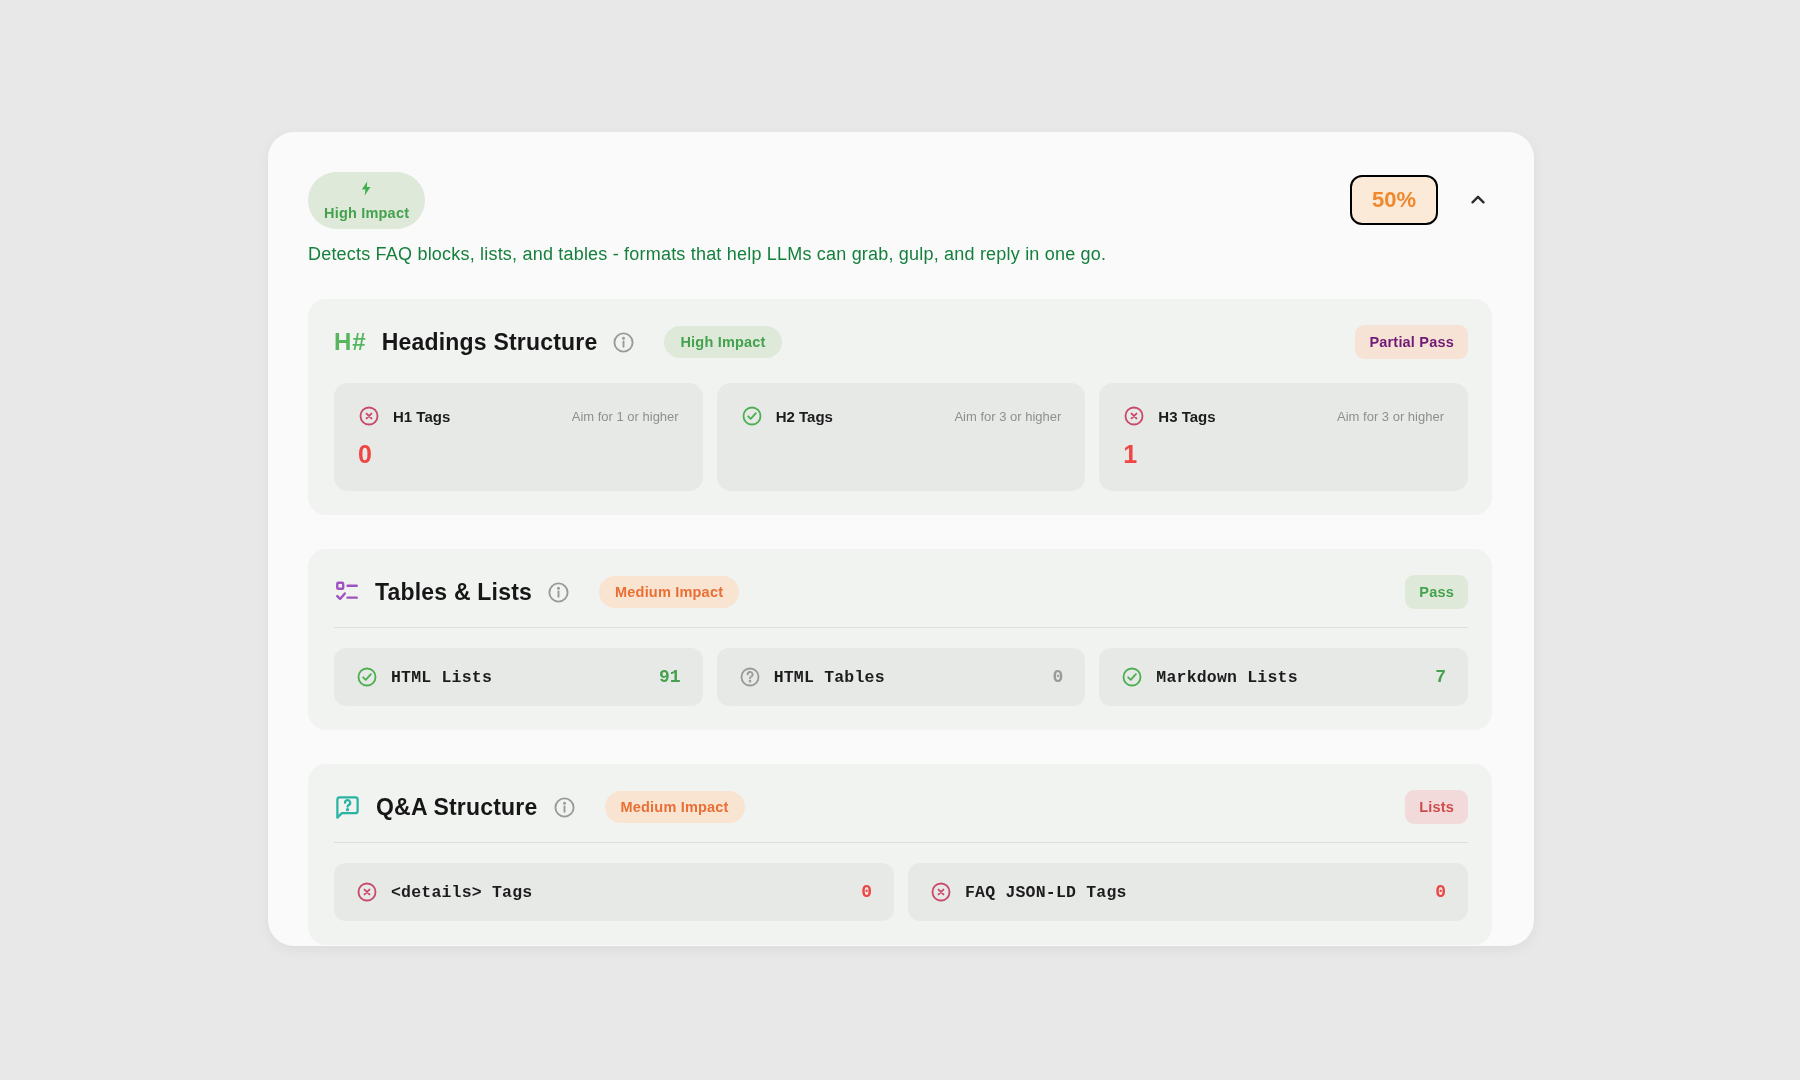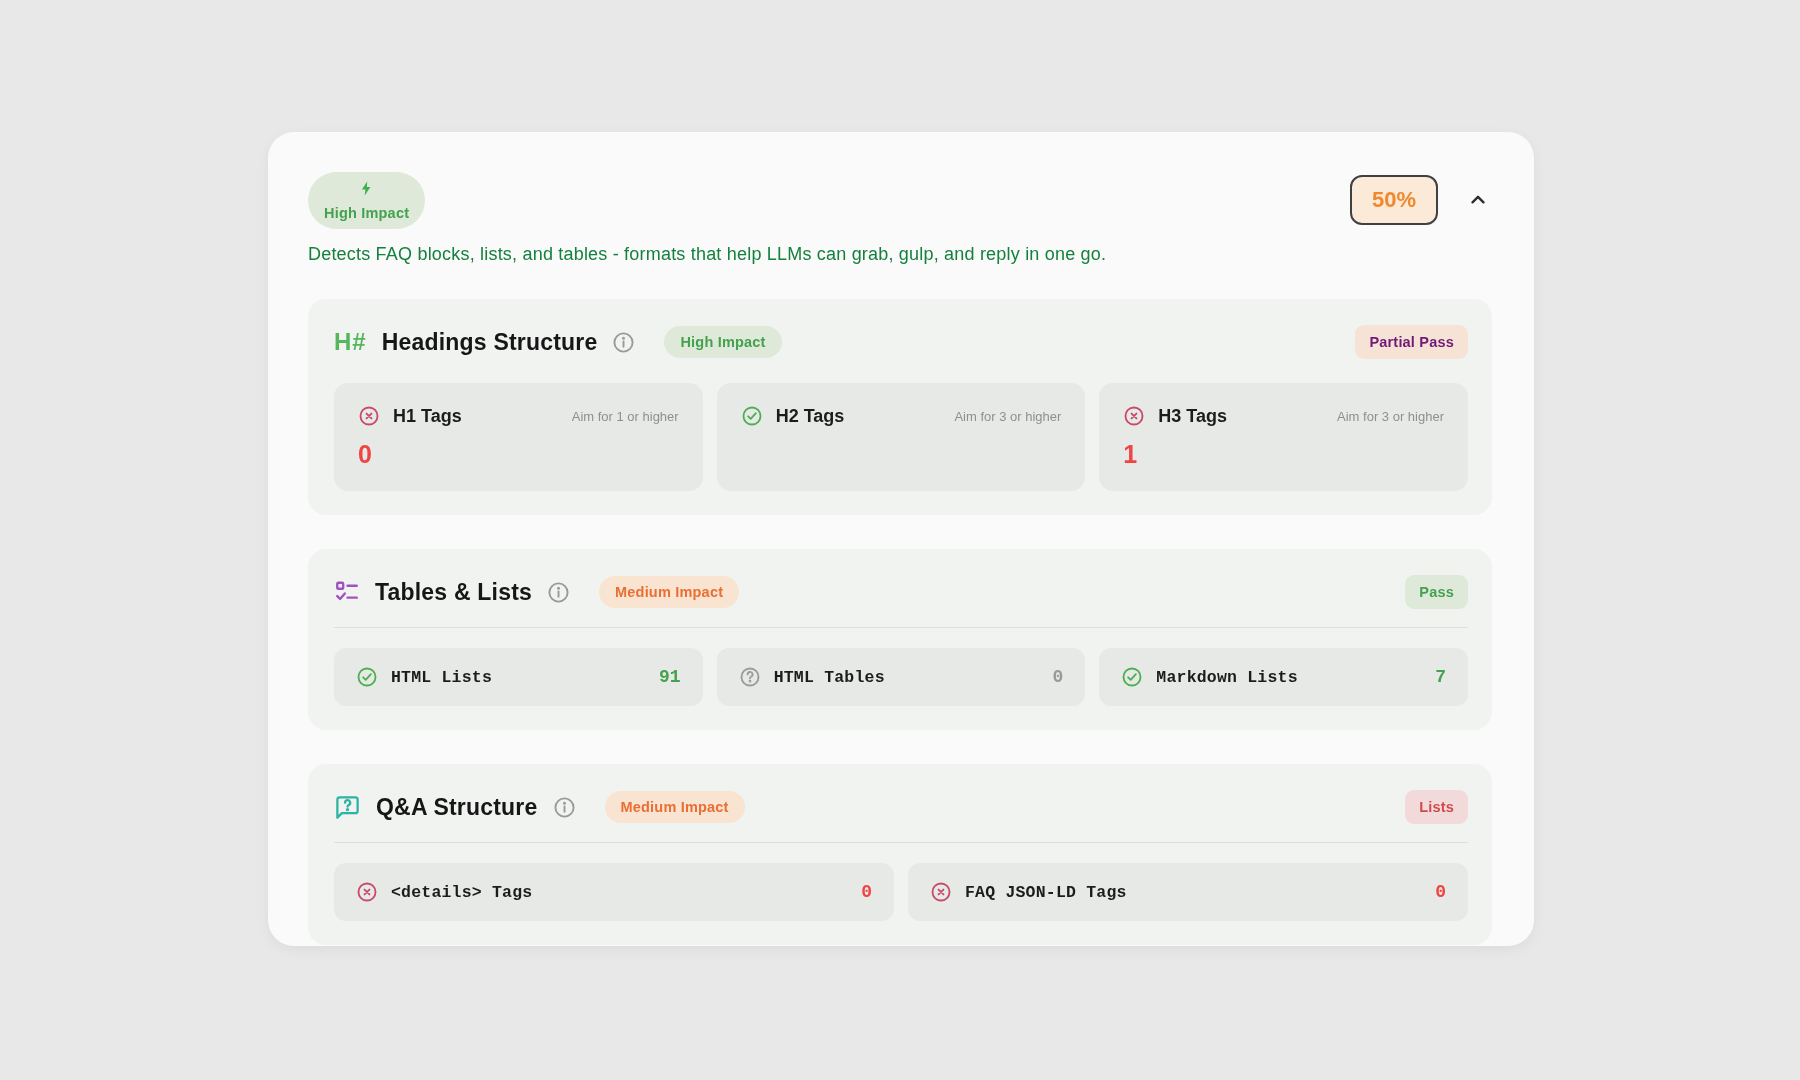--- a/index.html
+++ b/index.html
@@ -23,21 +23,21 @@
   .top-row { display:flex; align-items:center; justify-content:space-between; height:56px; }
   .pill {
     display:inline-flex; align-items:center; gap:8px;
     border-radius:999px; padding:8px 16px;
     font-size:14.5px; font-weight:700; letter-spacing:.2px;flex-direction:column;
   }
   .pill.green { background:#dfe9da; color:#44a24e; }
   .pill.orange { background:#f9e4d2; color:#e96f34; }
   .top-right { display:flex; align-items:center; gap:26px; }
   .score-badge {
-    background:#fbead7; border:2px solid #404040; color:#f0882e;
+    background:#fbead7; border:2px solid #000000; color:#f0882e;
     font-size:22px; font-weight:700;
     border-radius:12px; padding:12px 20px; line-height:1;
   }
   .chevron-btn { display:flex; align-items:center; justify-content:center; width:28px; height:28px; cursor:pointer; background:none; border:none; }
   .description { margin-top:16px; font-size:18px; color:#15803d; letter-spacing:.2px; }
   
   .section {
     background:#f1f3f1;
     border-radius:18px;
     padding:26px 24px 24px 26px;
@@ -54,21 +54,21 @@
     font-size:14.5px; font-weight:700; letter-spacing:.2px;
   }
   .status-badge.partial { background:#f6e3d5; color:#701a75; }
   .status-badge.pass { background:#dfe9da; color:#44a24e; }
   .status-badge.fail { background:#f3dada; color:#cf4b4b; }
   .divider { border:none; border-top:1px solid #dcdfdc; margin-top:18px; }
   
   .stat-grid { display:grid; grid-template-columns:repeat(3,1fr); gap:14px; margin-top:24px; }
   .stat-card { background:#e7e9e7; border-radius:14px; padding:22px 24px; height:108px; }
   .stat-top { display:flex; align-items:center; gap:13px; }
-  .stat-label { font-size:18px; font-weight:700; color:#1c1c1c; }
+  .stat-label { font-size:15px; font-weight:700; color:#1c1c1c; }
   .stat-aim { margin-left:auto; font-size:13px; color:#8f8f8f; }
   .stat-value { margin-top:15px; font-size:25px; font-weight:700; line-height:1; }
   
   .row-grid { display:grid; gap:14px; margin-top:20px;font-family:Liberation Mono, monospace; }
   .row-grid.cols-3 { grid-template-columns:repeat(3,1fr); }
   .row-grid.cols-2 { grid-template-columns:repeat(2,1fr); }
   .metric-row {
     background:#e7e9e7; border-radius:12px; height:58px;
     display:flex; align-items:center; gap:13px; padding:0 22px;
   }

